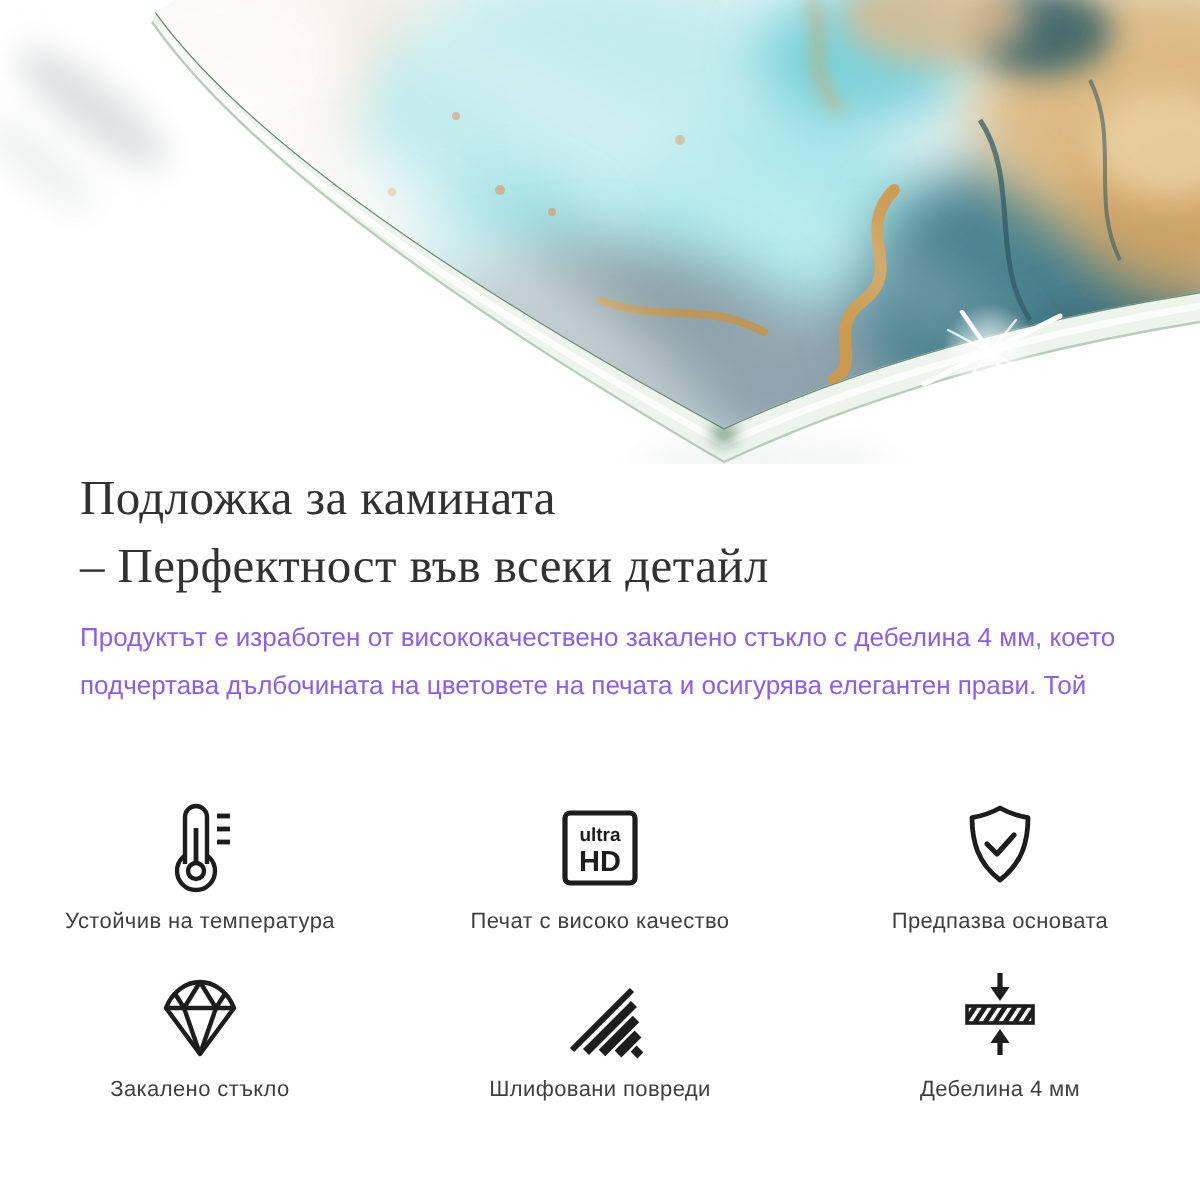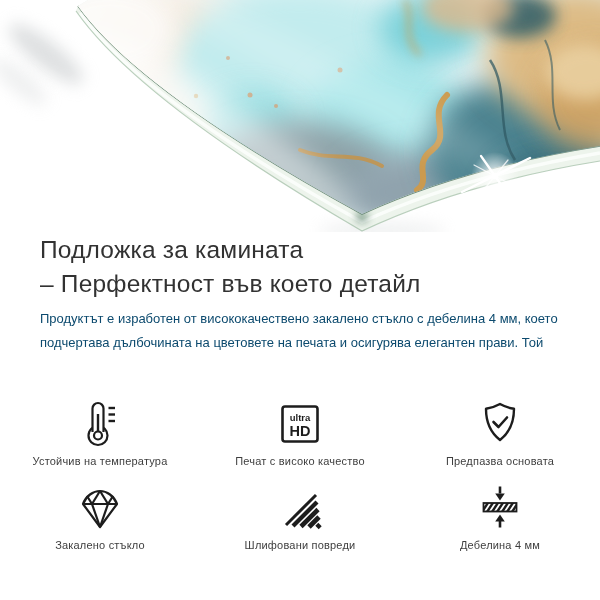--- a/index.html
+++ b/index.html
@@ -5,27 +5,27 @@
   html,body{margin:0;padding:0;}
   body{
     width:600px;height:600px;position:relative;overflow:hidden;
     background:#ffffff;
     font-family:"Liberation Sans", sans-serif;
     color:#3e3e3e;
   }
   .hero{position:absolute;left:0;top:0;width:600px;height:232px;}
   .page-title{
     position:absolute;left:40px;top:233px;margin:0;
-    font-family:Liberation Sans, sans-serif;font-weight:400;
+    font-family:Liberation Serif, serif;font-weight:400;
     font-size:24.5px;line-height:34px;color:#323232;letter-spacing:.2px;
   }
   .page-title span{display:block;}
   .desc{
     position:absolute;left:40px;top:307px;width:540px;
-    font-size:13px;line-height:24px;color:#0c4a6e;
+    font-size:13px;line-height:24px;color:#8b5cf6;
   }
   .desc div{white-space:nowrap;}
   .features{
     position:absolute;left:0;top:399px;width:600px;
     display:grid;grid-template-columns:repeat(3,200px);row-gap:16px;
   }
   .feature{display:flex;flex-direction:column;align-items:center;}
   .icon-box{height:48px;display:flex;align-items:flex-end;justify-content:center;}
   .feature-label{margin-top:8px;font-size:11px;letter-spacing:.2px;color:#3e3e3e;}
   svg{display:block;}
@@ -109,21 +109,21 @@
       <line x1="481" y1="156" x2="509" y2="196" stroke="#ffffff" stroke-width="2.2" stroke-linecap="round"></line>
       <line x1="474" y1="165" x2="516" y2="187" stroke="#ffffff" stroke-width="1.2" stroke-linecap="round" opacity="0.8"></line>
       <line x1="508" y1="160" x2="482" y2="192" stroke="#ffffff" stroke-width="1.2" stroke-linecap="round" opacity="0.8"></line>
       <circle cx="495" cy="176" r="3" fill="#ffffff"></circle>
     </g>
   </svg>
 </div>
 
 <h1 class="page-title">
   <span>Подложка за камината</span>
-  <span>– Перфектност във което детайл</span>
+  <span>– Перфектност във всеки детайл</span>
 </h1>
 
 <div class="desc">
   <div>Продуктът е изработен от висококачествено закалено стъкло с дебелина 4 мм, което</div>
   <div>подчертава дълбочината на цветовете на печата и осигурява елегантен прави. Той</div>
 </div>
 
 <div class="features">
 
   <div class="feature">

